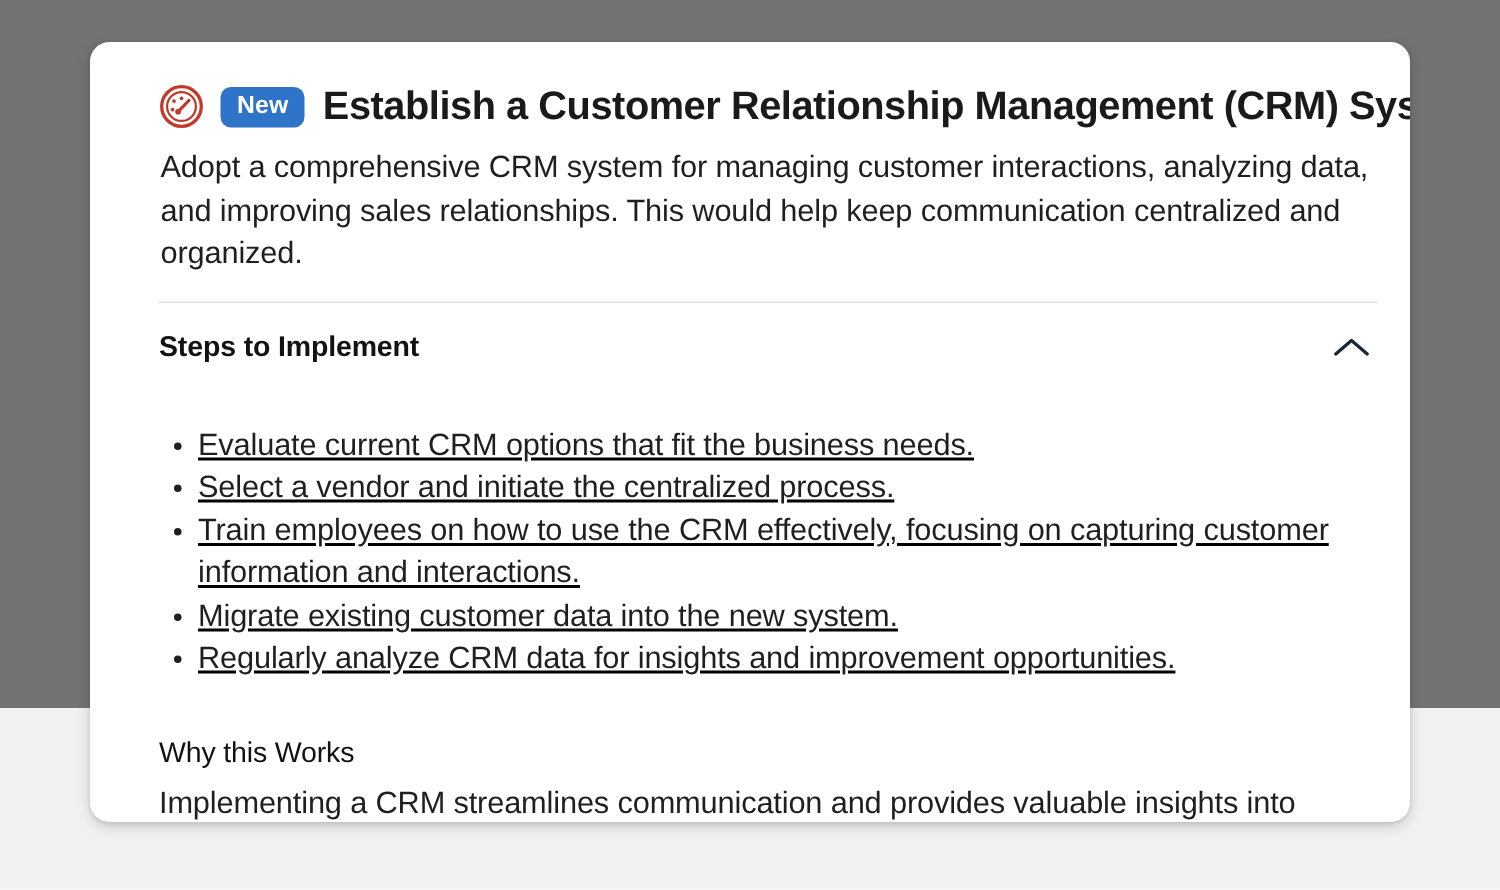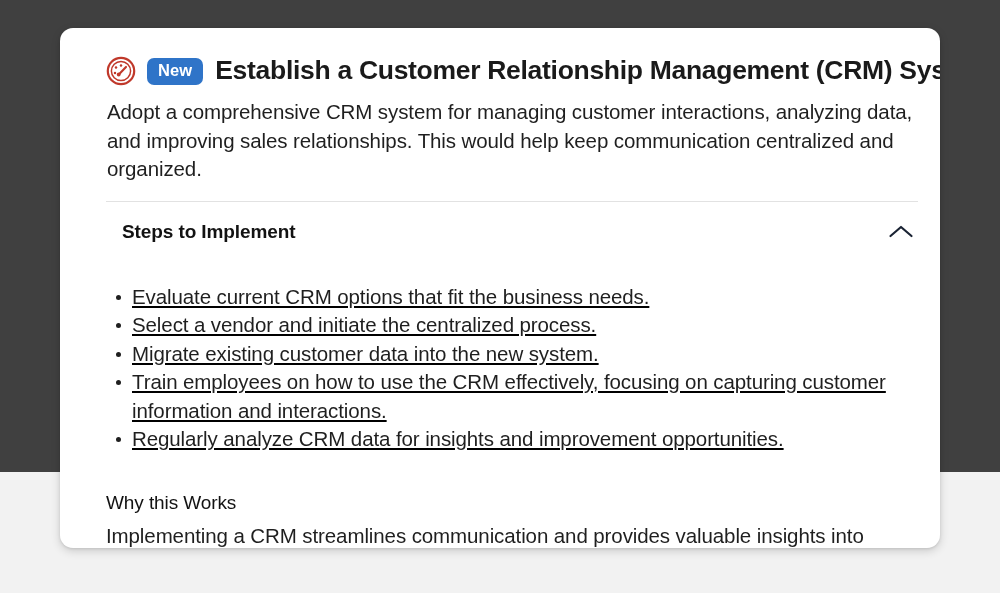--- a/index.html
+++ b/index.html
@@ -12,21 +12,21 @@
     background: #f2f2f2;
     font-family: "Liberation Sans", sans-serif;
     -webkit-font-smoothing: antialiased;
     overflow: hidden;
   }
 
   .page {
     position: relative;
     width: 1000px;
     height: 472px;
-    background: #404040;
+    background: #737373;
   }
 
   .card {
     position: absolute;
     left: 60px;
     top: 28px;
     width: 880px;
     height: 520px;
     background: #ffffff;
     border-radius: 13px;
@@ -110,21 +110,20 @@
     justify-content: space-between;
     margin-top: 17px;
     width: 812px;
   }
 
   .section-head-title {
     font-size: 19px;
     font-weight: 700;
     color: #121212;
     letter-spacing: -0.1px;
-    margin-left: 16px;
   }
 
   .chevron-btn {
     width: 34px;
     height: 26px;
     display: flex;
     align-items: center;
     justify-content: center;
     cursor: pointer;
     background: none;
@@ -217,22 +216,22 @@
         <button class="chevron-btn">
           <svg width="26" height="16" viewBox="0 0 26 16" aria-hidden="true">
             <path d="M2.5 12 L13 3 L23.5 12" fill="none" stroke="#1b2434" stroke-width="2.2" stroke-linecap="round" stroke-linejoin="round"></path>
           </svg>
         </button>
       </div>
 
       <ul class="steps-list">
         <li>Evaluate current CRM options that fit the business needs.</li>
         <li>Select a vendor and initiate the centralized process.</li>
+        <li>Train employees on how to use the CRM effectively, focusing on capturing customer information and interactions.</li>
         <li>Migrate existing customer data into the new system.</li>
-        <li>Train employees on how to use the CRM effectively, focusing on capturing customer information and interactions.</li>
         <li>Regularly analyze CRM data for insights and improvement opportunities.</li>
       </ul>
 
       <div class="why-head">Why this Works</div>
 
       <p class="why-body">Implementing a CRM streamlines communication and provides valuable insights into customer needs, leading to tailored services and increased customer retention.</p>
 
     </div>
   </div>
 

